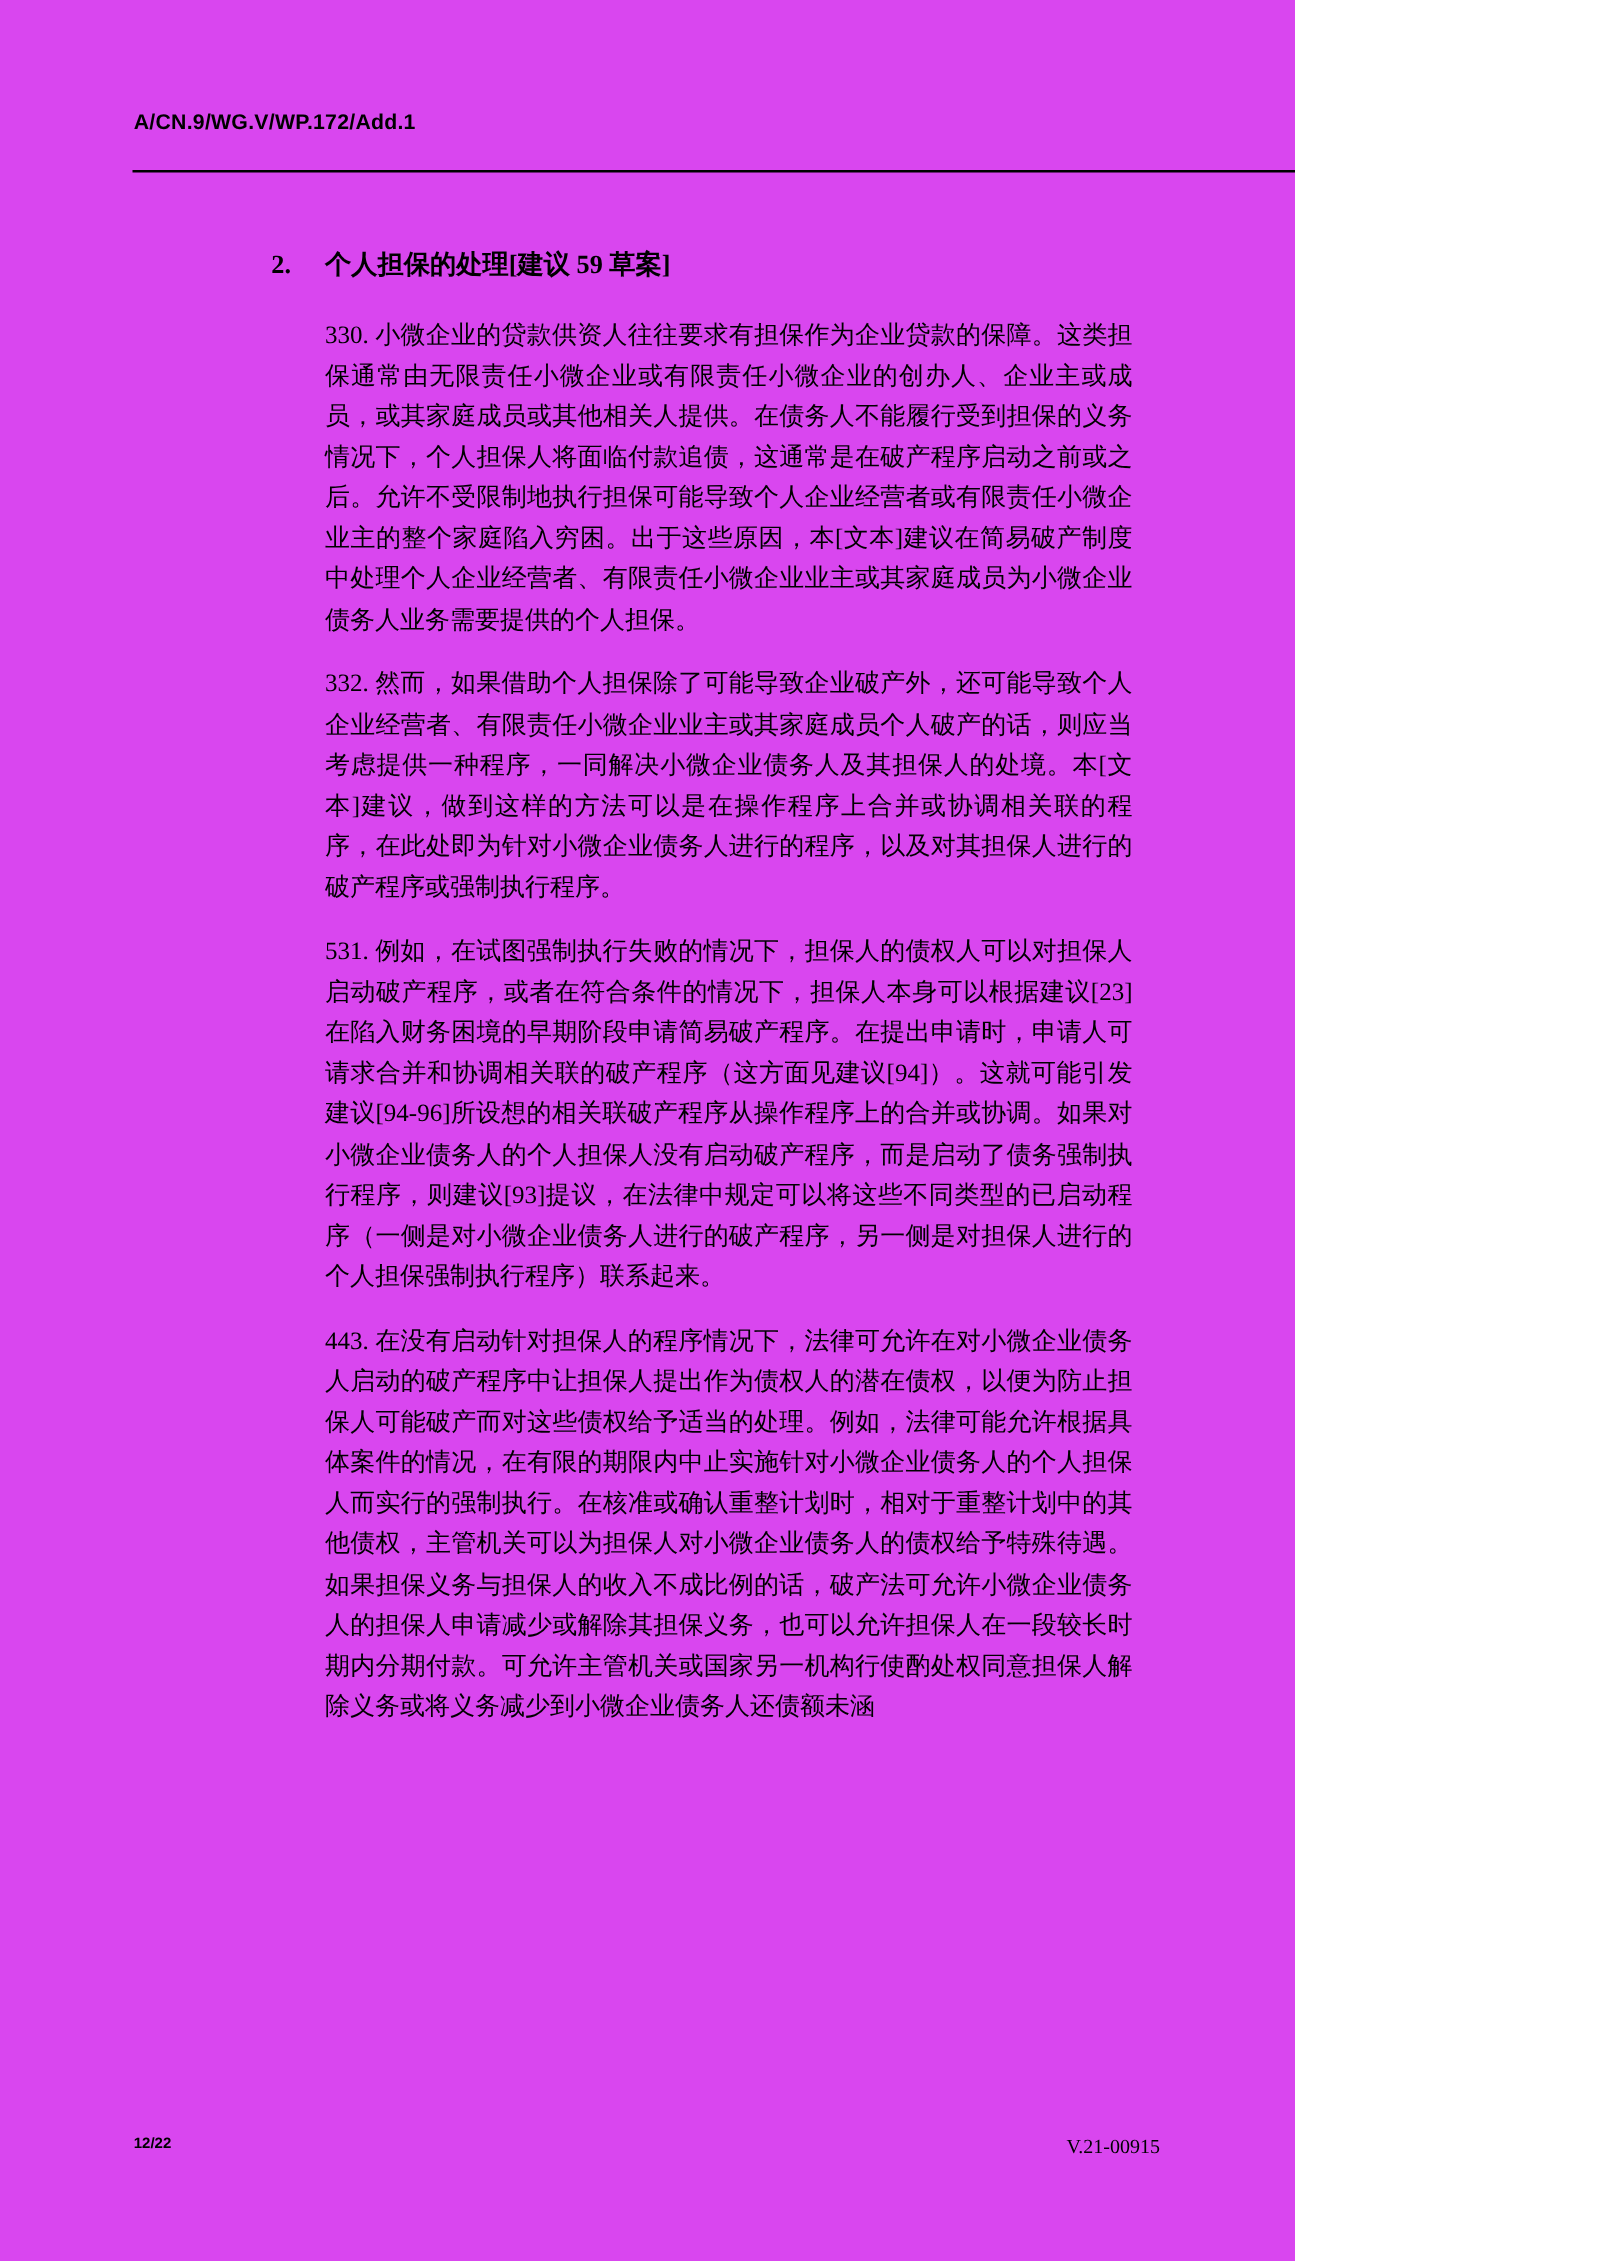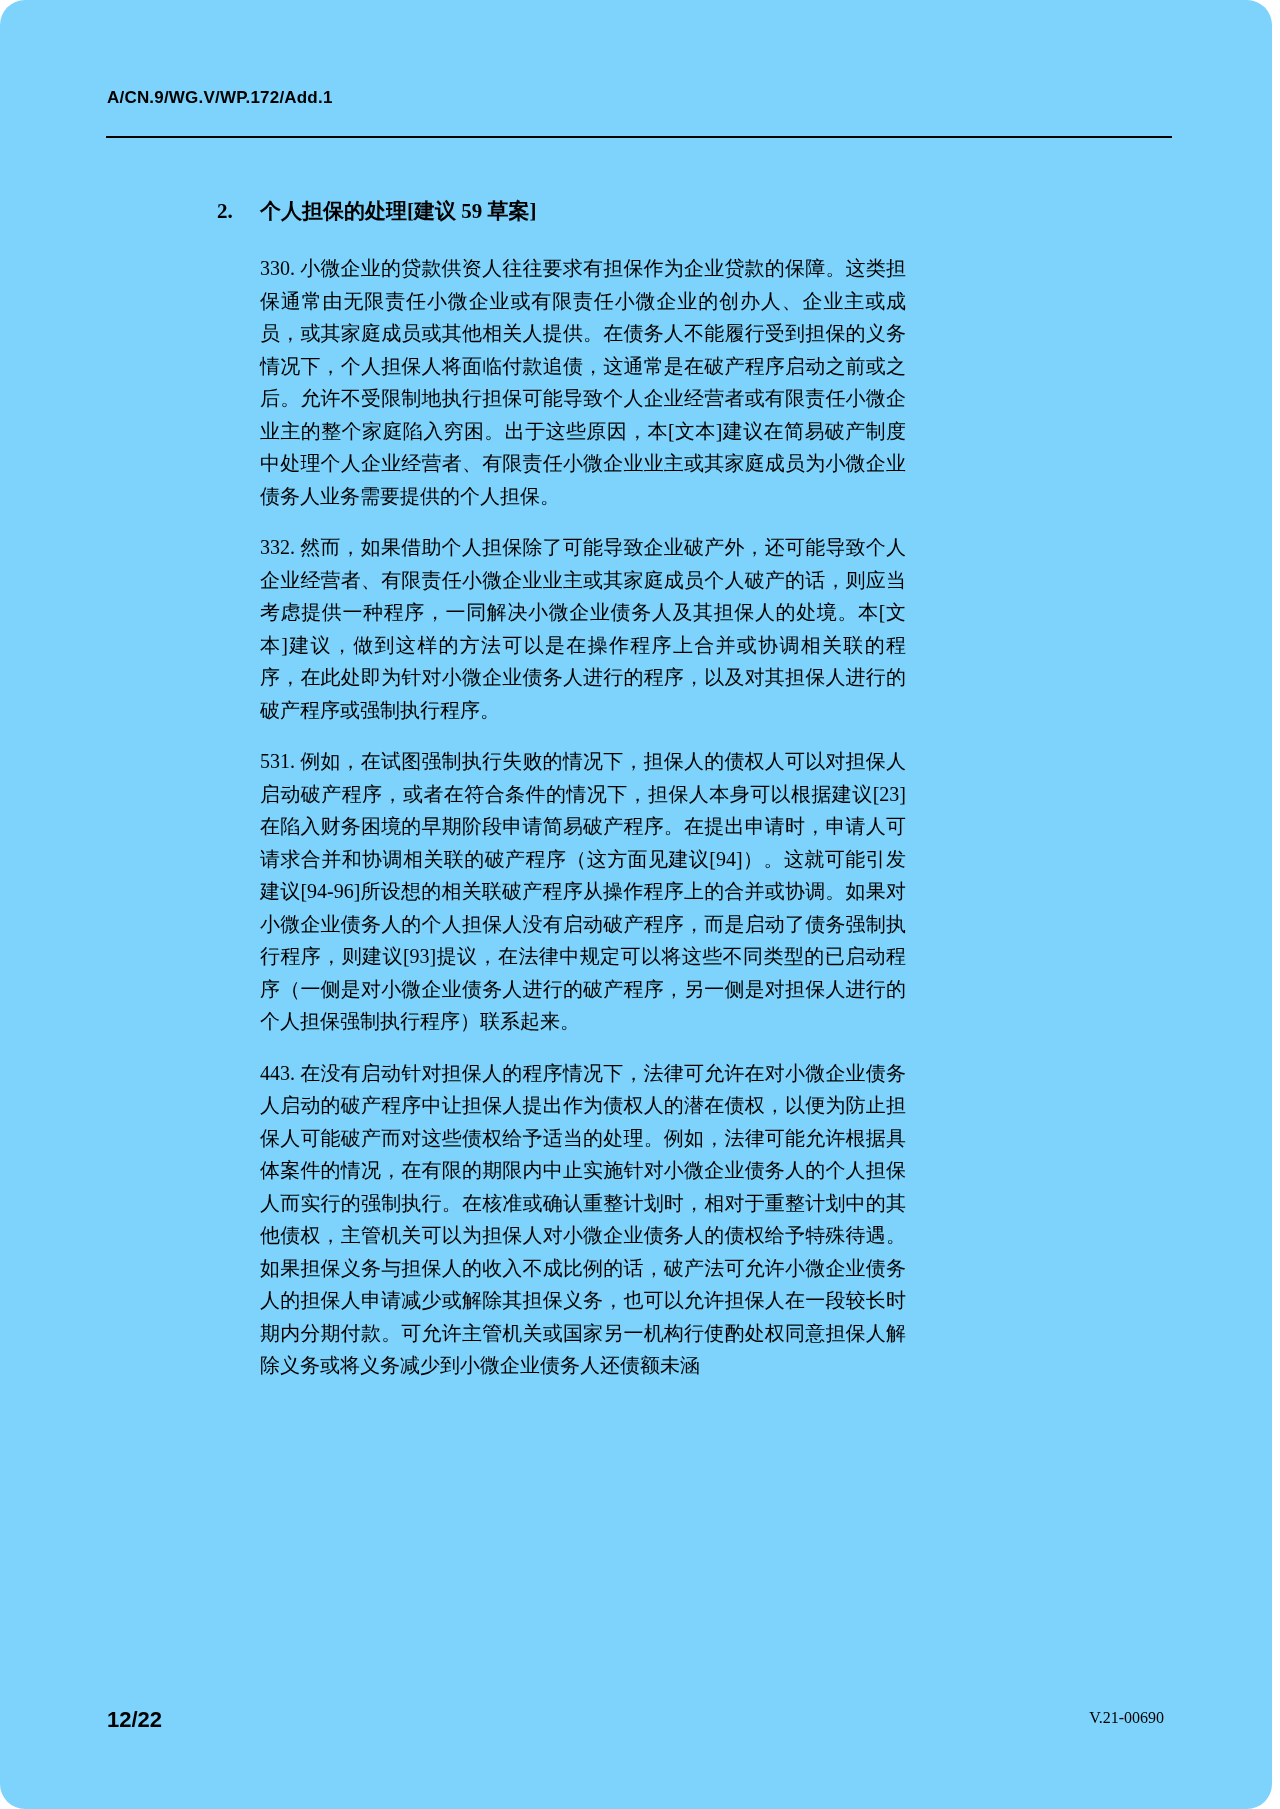--- a/index.html
+++ b/index.html
@@ -2,27 +2,26 @@
 <html><head>
 <meta charset="utf-8">
 <style>
   html, body {
     margin: 0;
     padding: 0;
     background: #ffffff;
   }
   .page {
     position: relative;
-    width: 1272px;
+    width: 1036px;
     height: 1809px;
-    background: #7dd3fc;
+    background: #d946ef;
     color: #000000;
     font-family: "Liberation Serif", "DejaVu Serif", serif;
     overflow: hidden;
-    border-radius: 25px;
   }
   .doc-symbol {
     position: absolute;
     left: 107px;
     top: 88px;
     font-family: "Liberation Sans", "DejaVu Sans", sans-serif;
     font-weight: bold;
     font-size: 17px;
     letter-spacing: 0.2px;
     color: #000000;
@@ -59,21 +58,21 @@
     position: absolute;
     left: -43px;
     top: 0;
   }
   .footer-page {
     position: absolute;
     left: 107px;
     top: 1707px;
     font-family: "Liberation Sans", "DejaVu Sans", sans-serif;
     font-weight: bold;
-    font-size: 22px;
+    font-size: 12px;
   }
   .footer-docid {
     position: absolute;
     right: 108px;
     top: 1709px;
     font-family: "Liberation Serif", "DejaVu Serif", serif;
     font-size: 16px;
   }
 </style>
 </head>
@@ -99,15 +98,15 @@
     <p><span>332.</span> <span>然而，如果借助个人担保除了可能导致企业破产外，还可能导致个人企业经营者、有限责任小微企业业主或其家庭成员个人破产的话，则应当考虑提供一种程序，一同解决小微企业债务人及其担保人的处境。本[文本]建议，做到这样的方法可以是在操作程序上合并或协调相关联的程序，在此处即为针对小微企业债务人进行的程序，以及对其担保人进行的破产程序或强制执行程序。</span></p>
 
     <p><span>531.</span> <span>例如，在试图强制执行失败的情况下，担保人的债权人可以对担保人启动破产程序，或者在符合条件的情况下，担保人本身可以根据建议[23]在陷入财务困境的早期阶段申请简易破产程序。在提出申请时，申请人可请求合并和协调相关联的破产程序（这方面见建议[94]）。这就可能引发建议[94-96]所设想的相关联破产程序从操作程序上的合并或协调。如果对小微企业债务人的个人担保人没有启动破产程序，而是启动了债务强制执行程序，则建议[93]提议，在法律中规定可以将这些不同类型的已启动程序（一侧是对小微企业债务人进行的破产程序，另一侧是对担保人进行的个人担保强制执行程序）联系起来。</span></p>
 
     <p><span>443.</span> <span>在没有启动针对担保人的程序情况下，法律可允许在对小微企业债务人启动的破产程序中让担保人提出作为债权人的潜在债权，以便为防止担保人可能破产而对这些债权给予适当的处理。例如，法律可能允许根据具体案件的情况，在有限的期限内中止实施针对小微企业债务人的个人担保人而实行的强制执行。在核准或确认重整计划时，相对于重整计划中的其他债权，主管机关可以为担保人对小微企业债务人的债权给予特殊待遇。如果担保义务与担保人的收入不成比例的话，破产法可允许小微企业债务人的担保人申请减少或解除其担保义务，也可以允许担保人在一段较长时期内分期付款。可允许主管机关或国家另一机构行使酌处权同意担保人解除义务或将义务减少到小微企业债务人还债额未涵</span></p>
 
   </div>
 
   <div class="footer-page">12/22</div>
 
-  <div class="footer-docid">V.21-00690</div>
+  <div class="footer-docid">V.21-00915</div>
 
 </div>
 
 </body></html>

